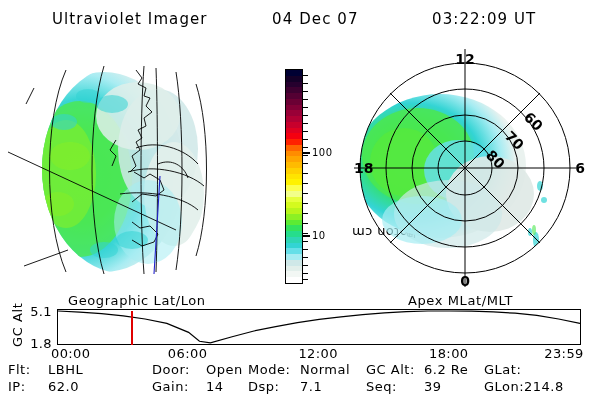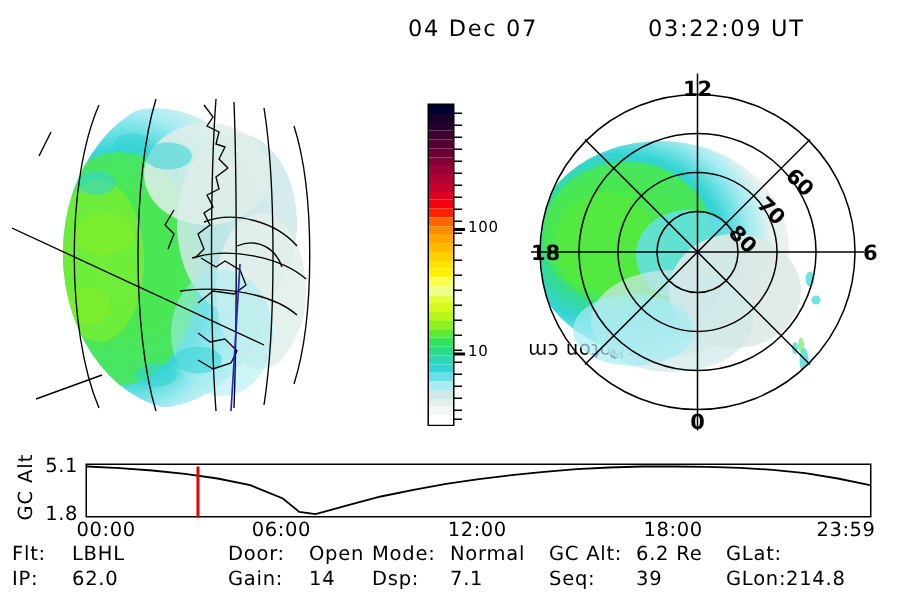--- a/index.html
+++ b/index.html
@@ -65,20 +65,21 @@
   #footer{left:0;top:362px;width:600px;height:38px;}
   .f-cell{position:absolute;font-size:13px;letter-spacing:0.5px;white-space:nowrap;}
   .frow0{top:0px;} .frow1{top:17px;text-align:right;}
 </style>
 </head>
 <body>
 
 <div id="app">
 
   <div id="header" class="abs nosel">
+    <div class="hdr-txt" id="hdr-title">Ultraviolet Imager</div>
     <div class="hdr-txt" id="hdr-date">04 Dec 07</div>
     <div class="hdr-txt" id="hdr-time">03:22:09 UT</div>
   </div>
 
   <div id="globe-panel" class="abs">
     <svg id="globe-svg" width="240" height="250" viewBox="0 0 240 250">
       <defs>
         <clipPath id="globeClip">
           <ellipse cx="118" cy="125" rx="84" ry="105"></ellipse>
         </clipPath>
@@ -279,20 +280,22 @@
       <text x="233" y="129" font-size="14" font-family="DejaVu Sans, sans-serif" text-anchor="end" fill="#000">6</text>
       <text x="113" y="242" font-size="14" font-family="DejaVu Sans, sans-serif" text-anchor="middle" fill="#000">0</text>
       <text x="2" y="129" font-size="14" font-family="DejaVu Sans, sans-serif" text-anchor="start" fill="#000">18</text>
 
       <text x="133" y="112" font-size="14" font-family="DejaVu Sans, sans-serif" fill="#000" transform="rotate(45 133 112)">80</text>
       <text x="152" y="93" font-size="14" font-family="DejaVu Sans, sans-serif" fill="#000" transform="rotate(45 152 93)">70</text>
       <text x="171" y="74" font-size="14" font-family="DejaVu Sans, sans-serif" fill="#000" transform="rotate(45 171 74)">60</text>
     </svg>
   </div>
 
+  <div class="subtitle nosel" id="sub-geo">Geographic Lat/Lon</div>
+  <div class="subtitle nosel" id="sub-apex">Apex MLat/MLT</div>
 
   <div id="orbit-panel" class="abs">
     <div id="ytitle">
       <span>GC Alt</span>
     </div>
     <div id="orbit-ylabels">
         <div class="ylab" style="left: 14px; width: 38px; top: 6px;">5.1</div>
         <div class="ylab" style="left: 14px; width: 38px; top: 38px;">1.8</div>
       </div>
     <div id="orbit-box">

